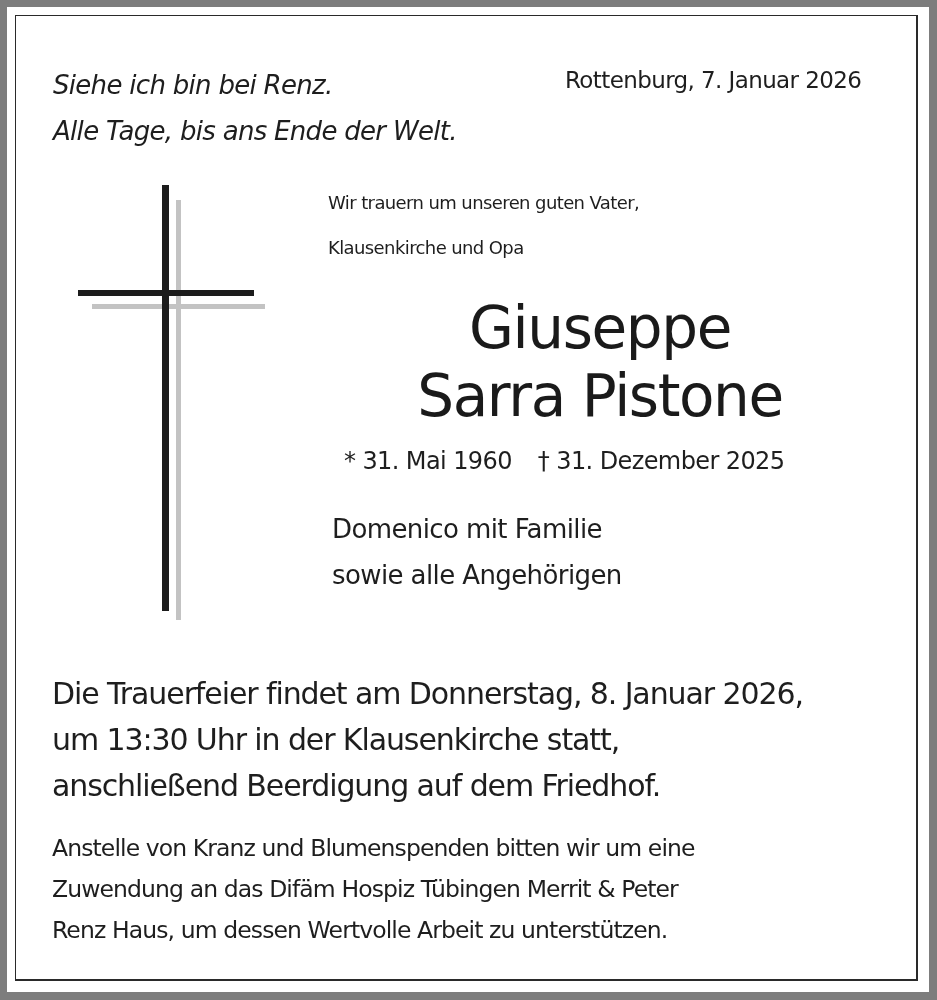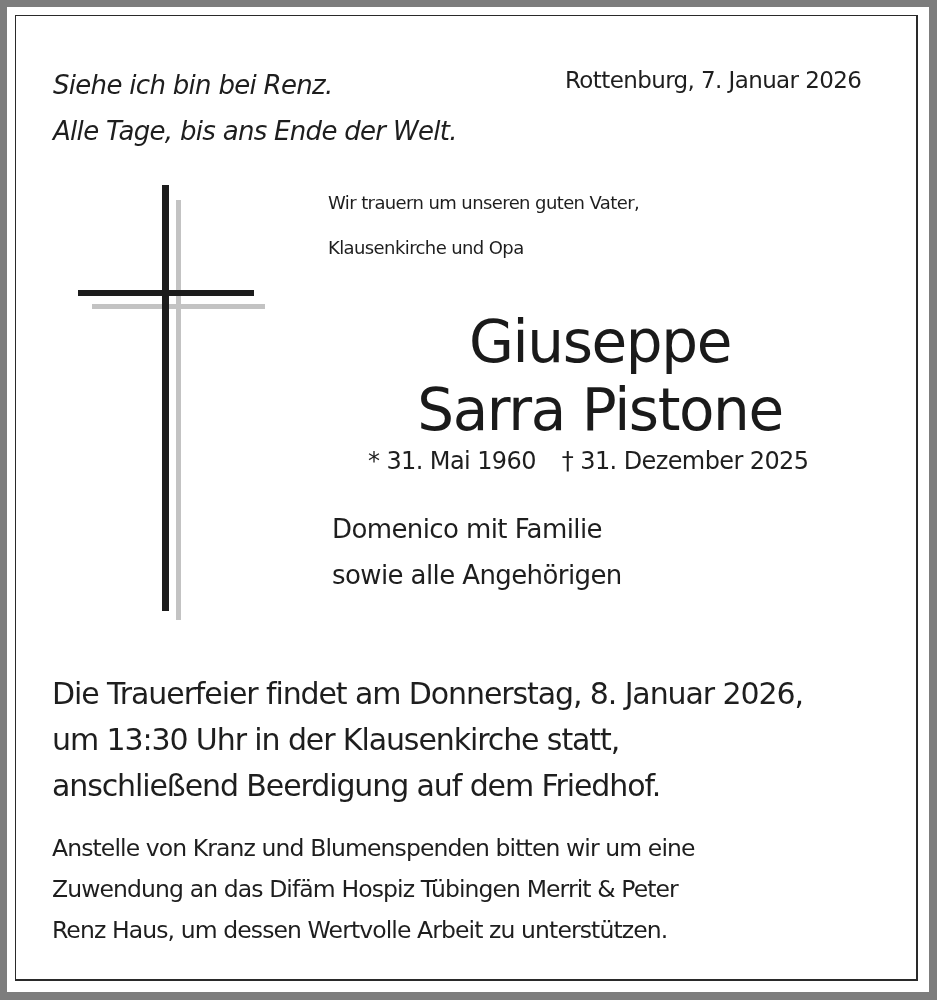--- a/index.html
+++ b/index.html
@@ -50,30 +50,30 @@
       line-height: 46px;
       letter-spacing: -0.7px;
     }
     .intro {
       left: 328px; top: 180px;
       font-size: 18px;
       line-height: 45px;
       letter-spacing: -0.6px;
     }
     .name {
-      left: 330px; top: 308px;
+      left: 330px; top: 294px;
       width: 540px;
       text-align: center;
       font-size: 58px;
       line-height: 68px;
       letter-spacing: -1.4px;
       color: #1a1a1a;
     }
     .dates {
-      left: 368px; top: 447px;
+      left: 344px; top: 447px;
       font-size: 24px;
       letter-spacing: -0.6px;
       text-align: center;
     }
     .dates .gap { display: inline-block; width: 26px; }
     .mourners {
       left: 332px; top: 506px;
       font-size: 26px;
       line-height: 46px;
       letter-spacing: -0.6px;

